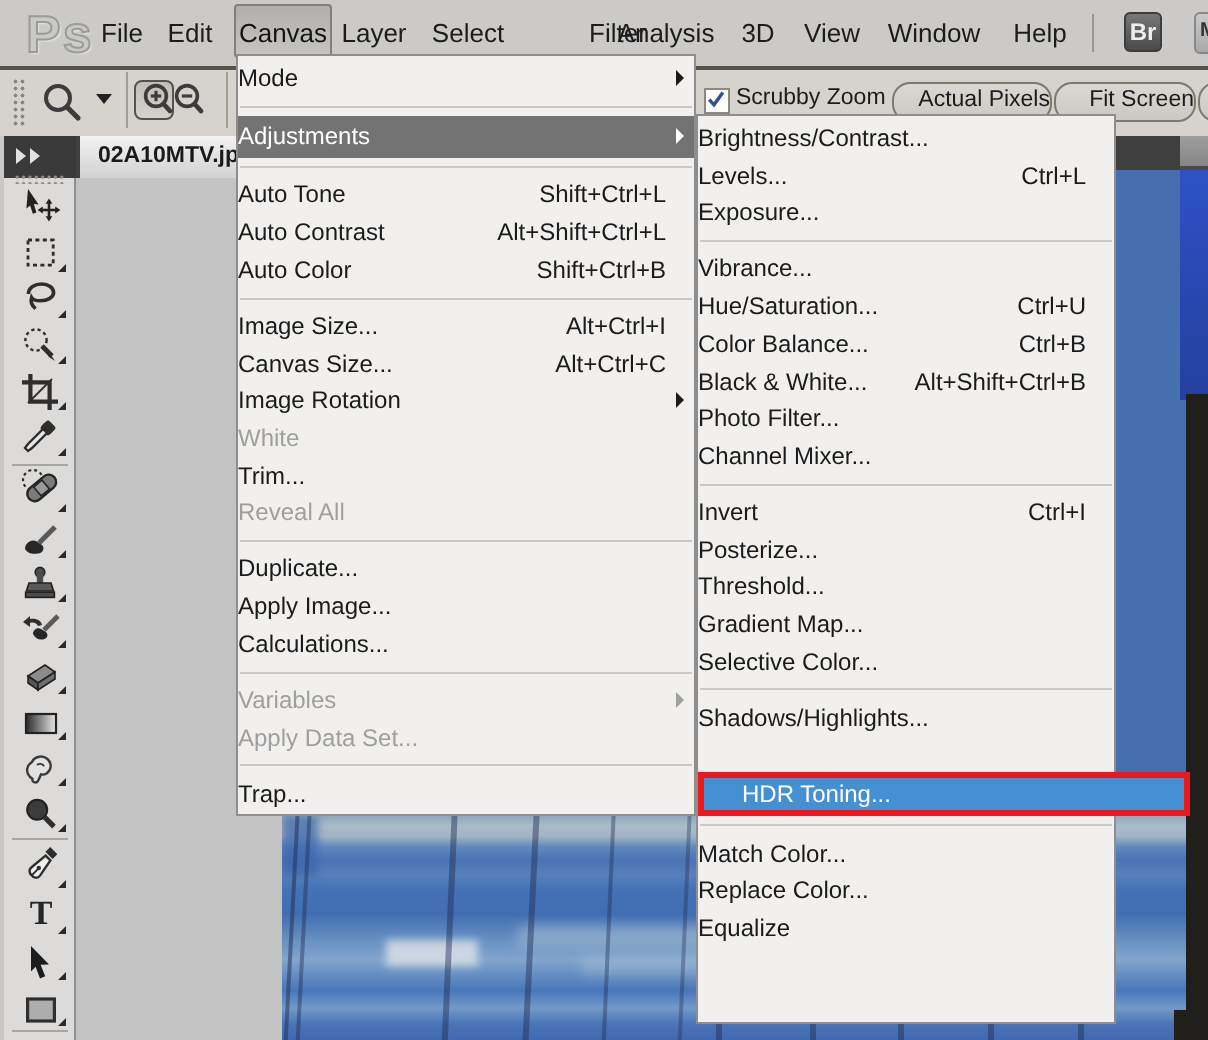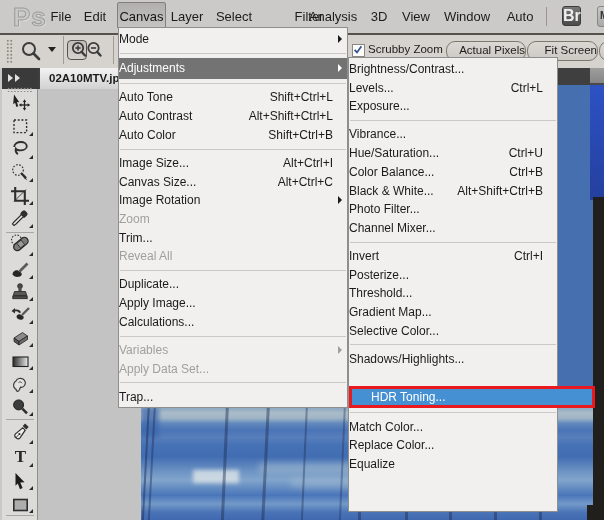--- a/index.html
+++ b/index.html
@@ -9,21 +9,21 @@
   
   #menubar{left:0;top:0;width:604px;height:33px;background:#cbcac8;}
   #pslogo{left:13px;top:2px;font-size:26px;font-weight:bold;color:#c9c9c7;
           letter-spacing:1px;-webkit-text-stroke:1px #9b9b99;text-shadow:1px 1px 1px #e4e4e2;}
   .mitem{position:absolute;top:4px;height:26px;line-height:26px;font-size:13px;color:#1c1c1c;transform:translateX(-50%);}
   #imgbtn{left:117px;top:2px;width:47px;height:25px;border:1px solid #828078;border-radius:2px;
           background:linear-gradient(#b0afad,#c6c5c3);}
   #imgbtn span{display:block;text-align:center;font-size:13px;color:#141414;line-height:27px;}
   #mbar-sep{left:546px;top:7px;width:1px;height:19px;background:#99978f;}
   #brbtn{left:562px;top:6px;width:17px;height:18px;border:1px solid #3c3c3c;border-radius:3px;
-         background:linear-gradient(#777,#4a4a4a);color:#eee;font-size:16px;font-weight:bold;
+         background:linear-gradient(#777,#4a4a4a);color:#eee;font-size:12px;font-weight:bold;
          text-align:center;line-height:18px;}
   #mbbtn{left:597px;top:6px;width:10px;height:19px;border:1px solid #888;border-left:1px solid #888;border-radius:3px 0 0 3px;
          background:linear-gradient(#c9c9c9,#a9a9a9);color:#333;font-size:10px;font-weight:bold;line-height:18px;padding-left:2px;}
   
   #optbar{left:0;top:33px;width:604px;height:35px;background:#d6d3ce;
           border-top:2px solid #55524d;box-sizing:border-box;}
   #optgrip{left:6px;top:39px;width:7px;height:25px;
      background-image:radial-gradient(circle,#8a8780 0.9px,transparent 1.1px);
      background-size:3.5px 3.5px;}
   .vsep{width:1px;background:#a09d97;}
@@ -81,21 +81,21 @@
 <div id="imgbtn" class="abs">
     <span>Canvas</span>
   </div>
 <span class="mitem" style="left:187px;">Layer</span>
 <span class="mitem" style="left:234px;">Select</span>
 <span class="mitem" style="left:281px;margin-left:28px;">Filter</span>
 <span class="mitem" style="left:333px;">Analysis</span>
 <span class="mitem" style="left:379px;">3D</span>
 <span class="mitem" style="left:416px;">View</span>
 <span class="mitem" style="left:467px;">Window</span>
-<span class="mitem" style="left:520px;">Auto</span>
+<span class="mitem" style="left:520px;">Help</span>
 <div id="mbar-sep" class="abs"></div>
 <div id="brbtn" class="abs">Br</div>
 <div id="mbbtn" class="abs">M</div>
 
 <div id="optbar" class="abs"></div>
 <div id="optgrip" class="abs"></div>
 <svg class="abs" style="left:20px;top:39px;" width="40" height="24" viewBox="0 0 40 24">
   <circle cx="9" cy="10" r="6" fill="none" stroke="#3c3c3c" stroke-width="2"></circle>
   <line x1="13.5" y1="14.5" x2="19" y2="20" stroke="#3c3c3c" stroke-width="2.6" stroke-linecap="round"></line>
   <path d="M28 8 L36 8 L32 13 Z" fill="#222"></path>
@@ -287,21 +287,21 @@
   <div class="msep"></div>
   <div class="mi hi">Adjustments<span class="arr"></span></div>
   <div class="msep"></div>
   <div class="mi">Auto Tone<span class="sc">Shift+Ctrl+L</span></div>
   <div class="mi">Auto Contrast<span class="sc">Alt+Shift+Ctrl+L</span></div>
   <div class="mi">Auto Color<span class="sc">Shift+Ctrl+B</span></div>
   <div class="msep"></div>
   <div class="mi">Image Size...<span class="sc">Alt+Ctrl+I</span></div>
   <div class="mi">Canvas Size...<span class="sc">Alt+Ctrl+C</span></div>
   <div class="mi">Image Rotation<span class="arr"></span></div>
-  <div class="mi dis">Zoom</div>
+  <div class="mi dis">White</div>
   <div class="mi">Trim...</div>
   <div class="mi dis">Reveal All</div>
   <div class="msep"></div>
   <div class="mi">Duplicate...</div>
   <div class="mi">Apply Image...</div>
   <div class="mi">Calculations...</div>
   <div class="msep"></div>
   <div class="mi dis">Variables<span class="arr"></span></div>
   <div class="mi dis">Apply Data Set...</div>
   <div class="msep"></div>

